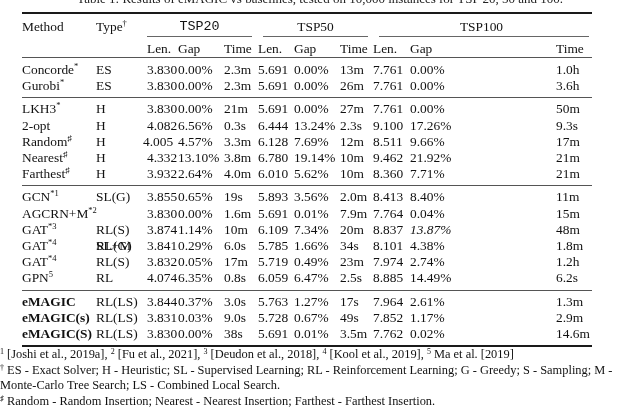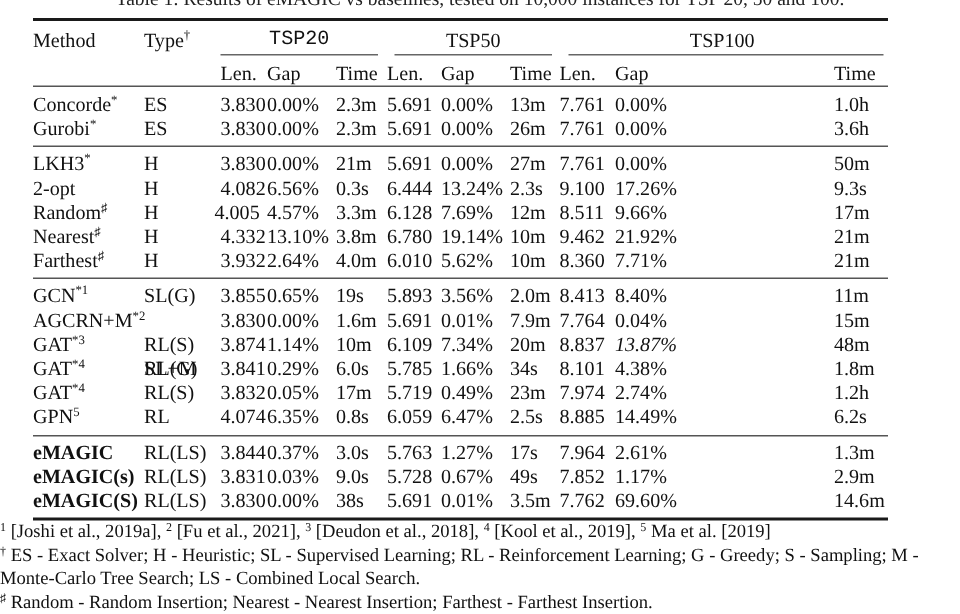--- a/index.html
+++ b/index.html
@@ -222,21 +222,21 @@
     <div class="cell" style="left: 556px; top: 309.8px;"><span>2.9m</span></div>
     <div class="cell b" style="left: 22px; top: 326px;"><span>eMAGIC(S)</span></div>
     <div class="cell" style="left: 96px; top: 326px;"><span>RL(LS)</span></div>
     <div class="cell" style="left: 147px; top: 326px;"><span>3.830</span></div>
     <div class="cell" style="left: 178px; top: 326px;"><span>0.00%</span></div>
     <div class="cell" style="left: 224px; top: 326px;"><span>38s</span></div>
     <div class="cell" style="left: 258px; top: 326px;"><span>5.691</span></div>
     <div class="cell" style="left: 294px; top: 326px;"><span>0.01%</span></div>
     <div class="cell" style="left: 340px; top: 326px;"><span>3.5m</span></div>
     <div class="cell" style="left: 373px; top: 326px;"><span>7.762</span></div>
-    <div class="cell" style="left: 410px; top: 326px;"><span>69.60%</span></div>
+    <div class="cell" style="left: 410px; top: 326px;"><span>0.02%</span></div>
     <div class="cell" style="left: 556px; top: 326px;"><span>14.6m</span></div>
     <div class="rule thick" style="left: 22px; top: 345px; width: 570px;"></div>
   </div>
 <div id="footnotes">
     <div class="foot" style="top: 347px;"><sup>1</sup><span> [Joshi et al., 2019a], </span><sup>2</sup><span> [Fu et al., 2021], </span><sup>3</sup><span> [Deudon et al., 2018], </span><sup>4</sup><span> [Kool et al., 2019], </span><sup>5</sup><span> Ma et al. [2019]</span></div>
     <div class="foot" style="top: 362.5px;"><sup>†</sup><span> ES - Exact Solver; H - Heuristic; SL - Supervised Learning; RL - Reinforcement Learning; G - Greedy; S - Sampling; M -</span></div>
     <div class="foot" style="top: 378px;"><span>Monte-Carlo Tree Search; LS - Combined Local Search.</span></div>
     <div class="foot" style="top: 393.5px;"><sup>♯</sup><span> Random - Random Insertion; Nearest - Nearest Insertion; Farthest - Farthest Insertion.</span></div>
   </div>
 

